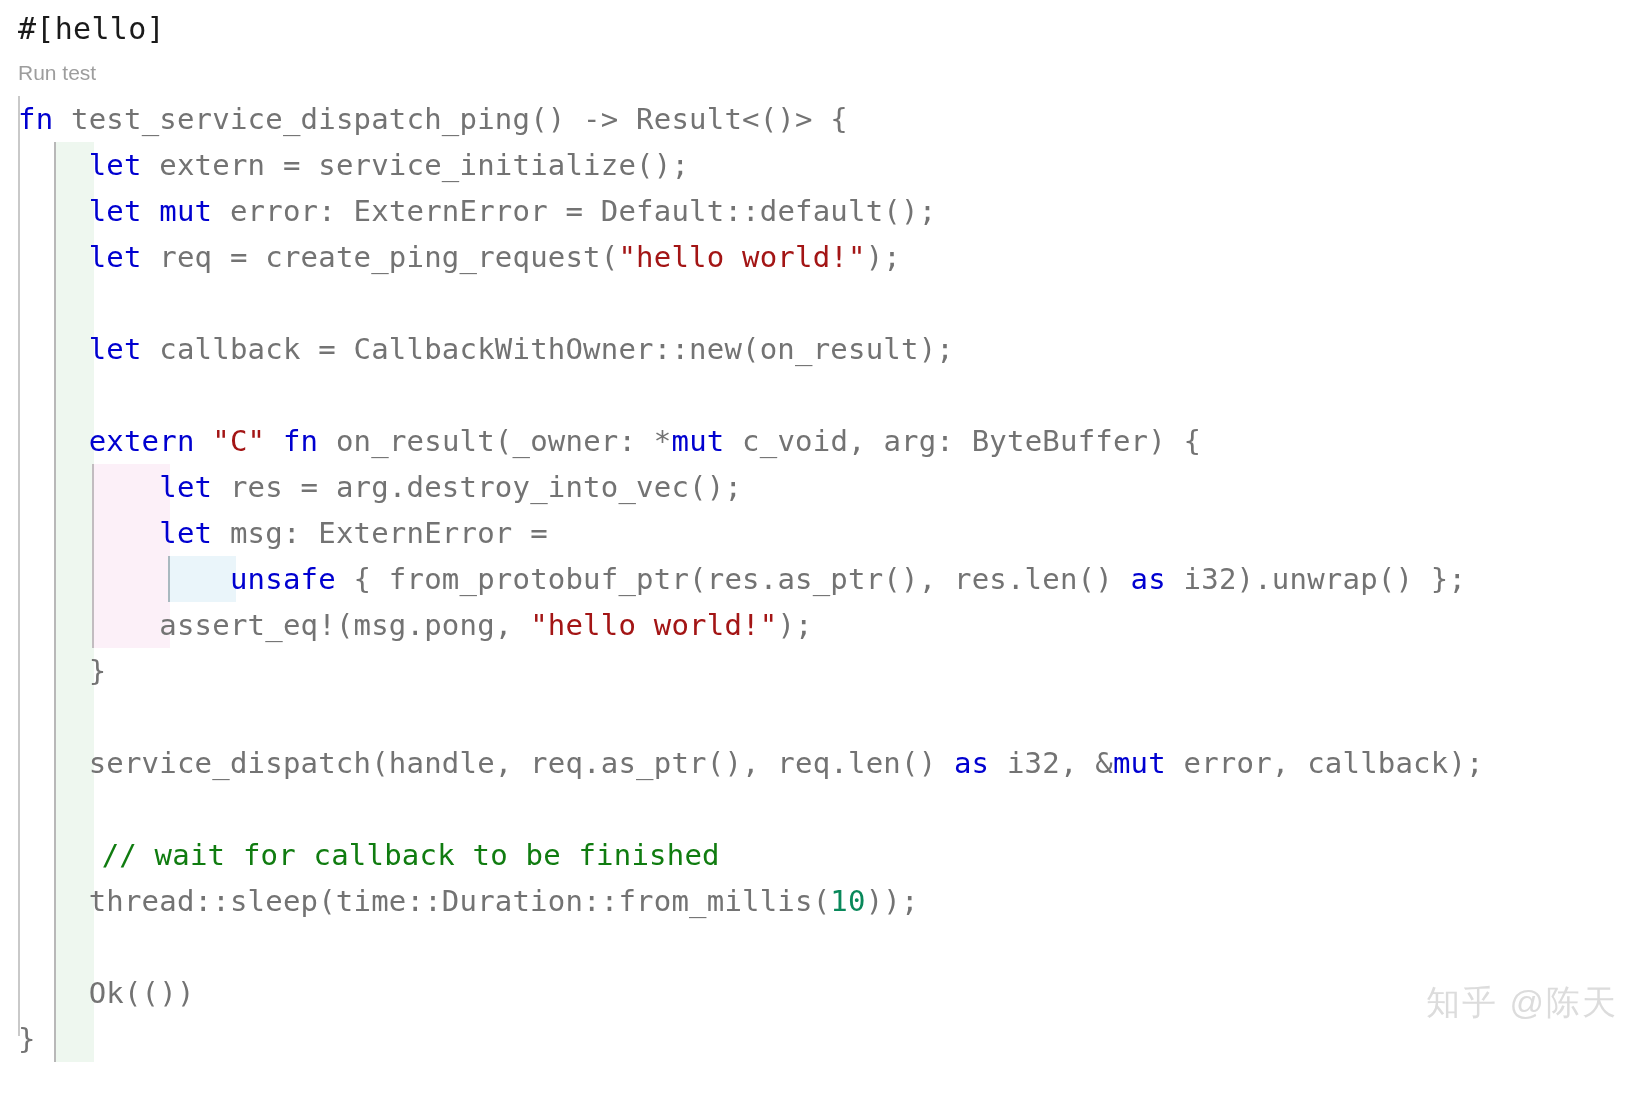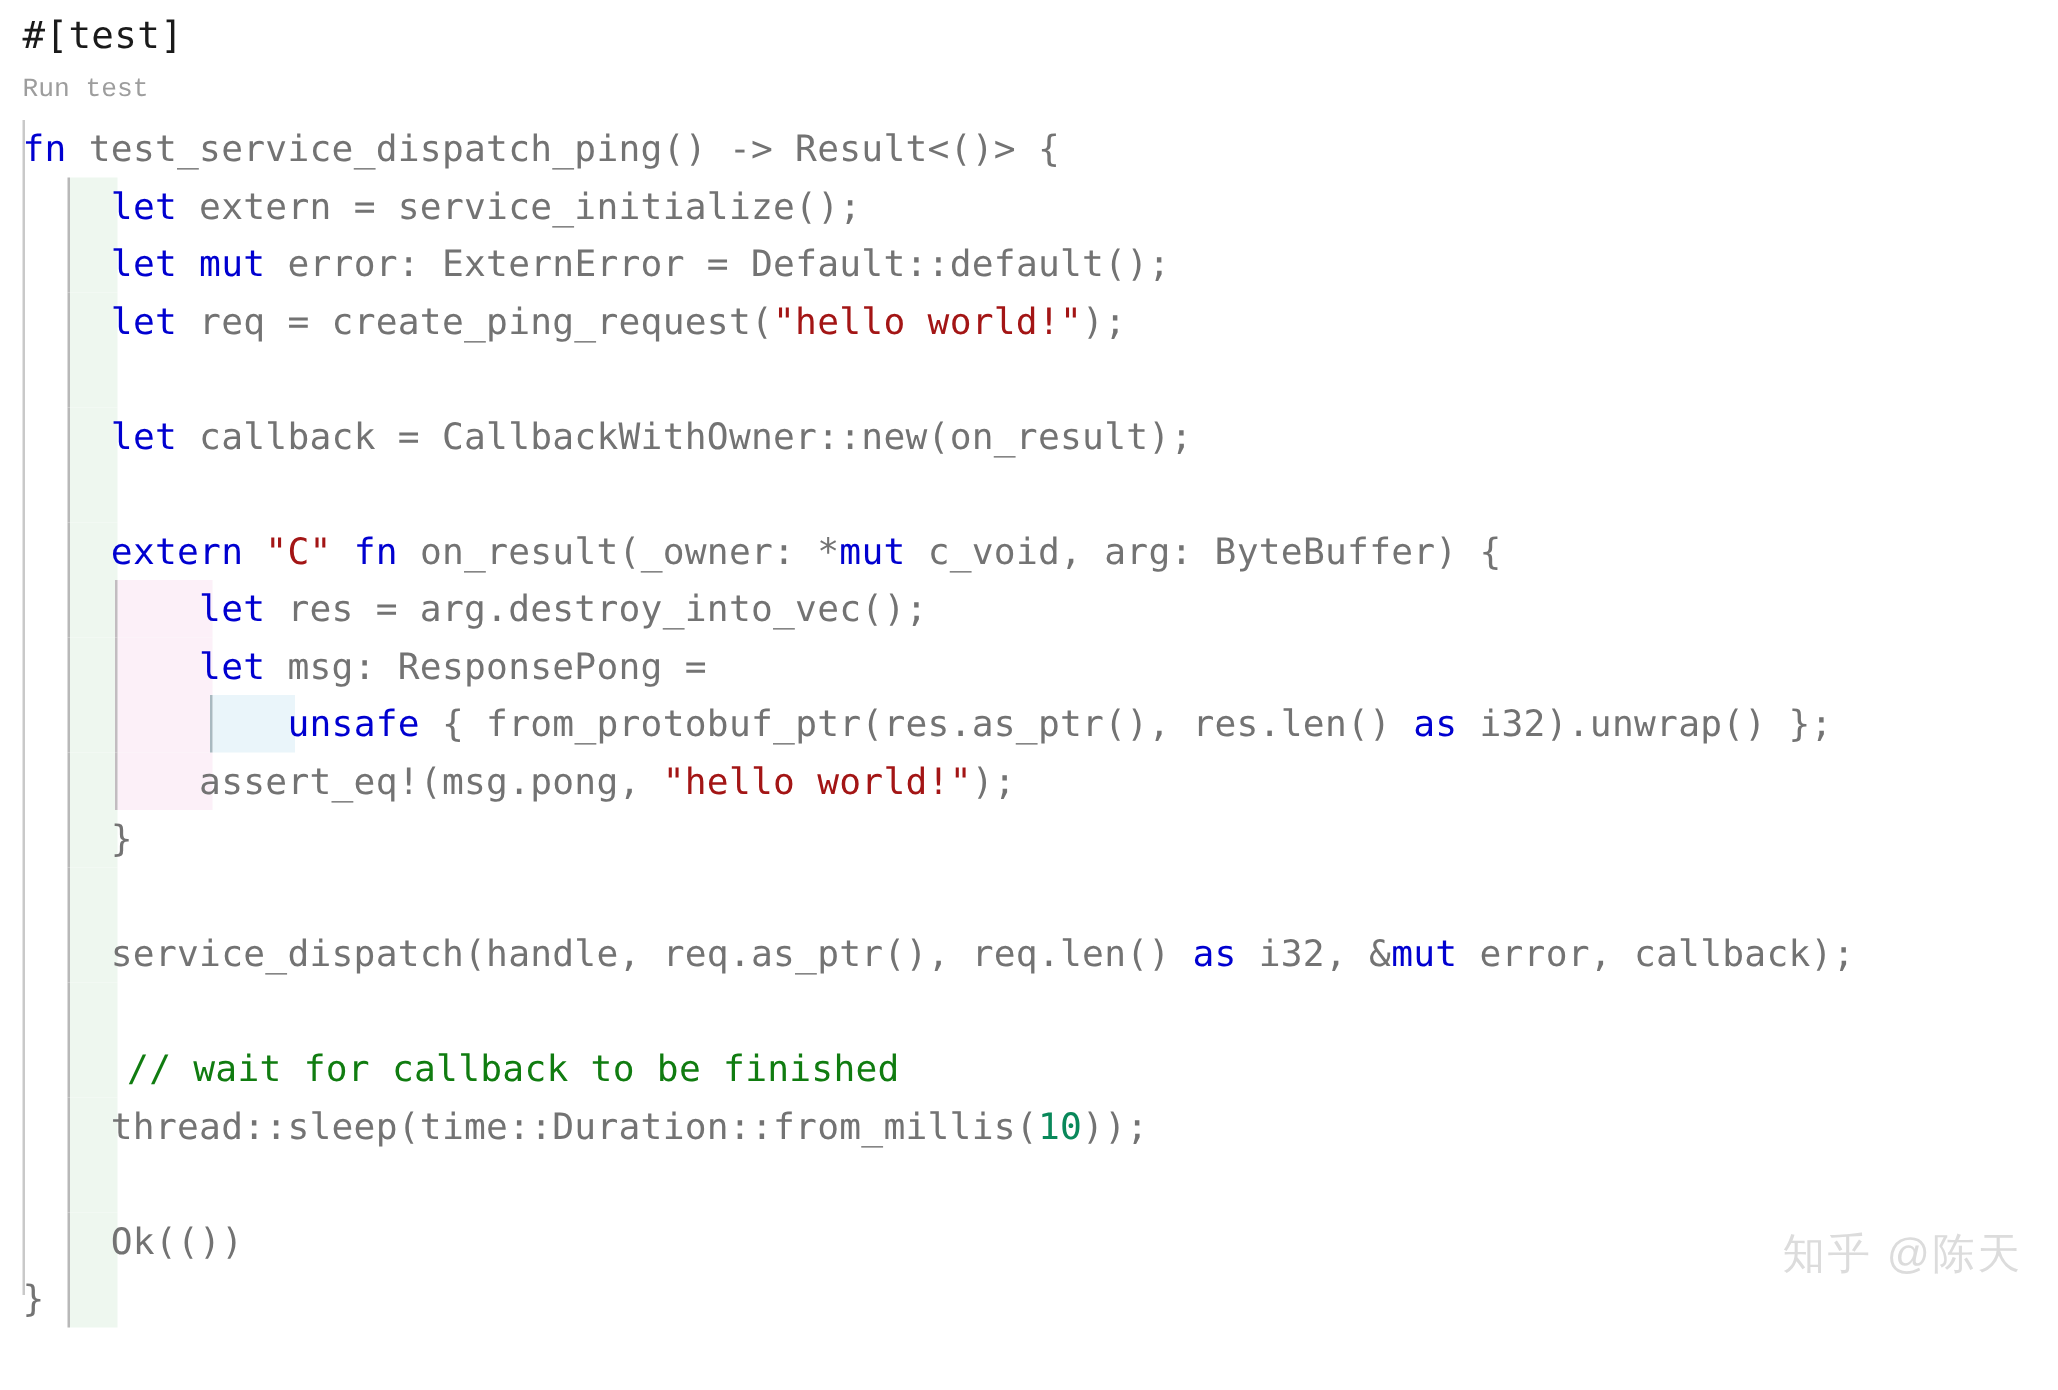--- a/index.html
+++ b/index.html
@@ -31,21 +31,21 @@
     font-size: 30px;
     line-height: 42px;
     color: #1a1a1a;
     letter-spacing: 0.3px;
     white-space: pre;
   }
   .codelens-line {
     position: absolute;
     left: 18px;
     top: 58px;
-    font-family: Liberation Mono, monospace;
+    font-family: Liberation Sans, sans-serif;
     font-size: 21px;
     line-height: 30px;
     color: #9d9d9d;
     white-space: pre;
     cursor: pointer;
   }
 
   
   #code-body {
     position: absolute;
@@ -125,37 +125,37 @@
     white-space: pre;
     user-select: none;
     text-align: right;
   }
 </style>
 </head>
 <body>
 
 <div id="code-surface">
 
-  <div class="attr-line">#[test]</div>
+  <div class="attr-line">#[hello]</div>
 
   <div class="codelens-line">Run test</div>
 
   <div id="fn-edge"></div>
 
   <div id="code-body">
       <div class="code-line"><span class="txt"><span class="kw">fn</span><span class="plain"> test_service_dispatch_ping() -&gt; Result&lt;()&gt; {</span></span></div>
       <div class="code-line"><div class="scope sc1"></div><div class="scope-rule sc1r"></div><span class="txt"><span class="plain">    </span><span class="kw">let</span><span class="plain"> extern = service_initialize();</span></span></div>
       <div class="code-line"><div class="scope sc1"></div><div class="scope-rule sc1r"></div><span class="txt"><span class="plain">    </span><span class="kw">let</span><span class="plain"> </span><span class="kw">mut</span><span class="plain"> error: ExternError = Default::default();</span></span></div>
       <div class="code-line"><div class="scope sc1"></div><div class="scope-rule sc1r"></div><span class="txt"><span class="plain">    </span><span class="kw">let</span><span class="plain"> req = create_ping_request(</span><span class="str">"hello world!"</span><span class="plain">);</span></span></div>
       <div class="code-line"><div class="scope sc1"></div><div class="scope-rule sc1r"></div><span class="txt"><span class="plain"></span></span></div>
       <div class="code-line"><div class="scope sc1"></div><div class="scope-rule sc1r"></div><span class="txt"><span class="plain">    </span><span class="kw">let</span><span class="plain"> callback = CallbackWithOwner::new(on_result);</span></span></div>
       <div class="code-line"><div class="scope sc1"></div><div class="scope-rule sc1r"></div><span class="txt"><span class="plain"></span></span></div>
       <div class="code-line"><div class="scope sc1"></div><div class="scope-rule sc1r"></div><span class="txt"><span class="plain">    </span><span class="kw">extern</span><span class="plain"> </span><span class="str">"C"</span><span class="plain"> </span><span class="kw">fn</span><span class="plain"> on_result(_owner: *</span><span class="kw">mut</span><span class="plain"> c_void, arg: ByteBuffer) {</span></span></div>
       <div class="code-line"><div class="scope sc1"></div><div class="scope-rule sc1r"></div><div class="scope sc2"></div><div class="scope-rule sc2r"></div><span class="txt"><span class="plain">        </span><span class="kw">let</span><span class="plain"> res = arg.destroy_into_vec();</span></span></div>
-      <div class="code-line"><div class="scope sc1"></div><div class="scope-rule sc1r"></div><div class="scope sc2"></div><div class="scope-rule sc2r"></div><span class="txt"><span class="plain">        </span><span class="kw">let</span><span class="plain"> msg: ResponsePong =</span></span></div>
+      <div class="code-line"><div class="scope sc1"></div><div class="scope-rule sc1r"></div><div class="scope sc2"></div><div class="scope-rule sc2r"></div><span class="txt"><span class="plain">        </span><span class="kw">let</span><span class="plain"> msg: ExternError =</span></span></div>
       <div class="code-line"><div class="scope sc1"></div><div class="scope-rule sc1r"></div><div class="scope sc2"></div><div class="scope-rule sc2r"></div><div class="scope sc3"></div><div class="scope-rule sc3r"></div><span class="txt"><span class="plain">            </span><span class="kw">unsafe</span><span class="plain"> { from_protobuf_ptr(res.as_ptr(), res.len() </span><span class="kw">as</span><span class="plain"> i32).unwrap() };</span></span></div>
       <div class="code-line"><div class="scope sc1"></div><div class="scope-rule sc1r"></div><div class="scope sc2"></div><div class="scope-rule sc2r"></div><span class="txt"><span class="plain">        </span><span class="plain">assert_eq!(msg.pong, </span><span class="str">"hello world!"</span><span class="plain">);</span></span></div>
       <div class="code-line"><div class="scope sc1"></div><div class="scope-rule sc1r"></div><span class="txt"><span class="plain">    }</span></span></div>
       <div class="code-line"><div class="scope sc1"></div><div class="scope-rule sc1r"></div><span class="txt"><span class="plain"></span></span></div>
       <div class="code-line"><div class="scope sc1"></div><div class="scope-rule sc1r"></div><span class="txt"><span class="plain">    service_dispatch(handle, req.as_ptr(), req.len() </span><span class="kw">as</span><span class="plain"> i32, &amp;</span><span class="kw">mut</span><span class="plain"> error, callback);</span></span></div>
       <div class="code-line"><div class="scope sc1"></div><div class="scope-rule sc1r"></div><span class="txt"><span class="plain"></span></span></div>
       <div class="code-line"><div class="scope sc1"></div><div class="scope-rule sc1r"></div><span class="txt"><span class="plain">    </span><span class="cmt">// wait for callback to be finished</span></span></div>
       <div class="code-line"><div class="scope sc1"></div><div class="scope-rule sc1r"></div><span class="txt"><span class="plain">    thread::sleep(time::Duration::from_millis(</span><span class="num">10</span><span class="plain">));</span></span></div>
       <div class="code-line"><div class="scope sc1"></div><div class="scope-rule sc1r"></div><span class="txt"><span class="plain"></span></span></div>
       <div class="code-line"><div class="scope sc1"></div><div class="scope-rule sc1r"></div><span class="txt"><span class="plain">    Ok(())</span></span></div>

